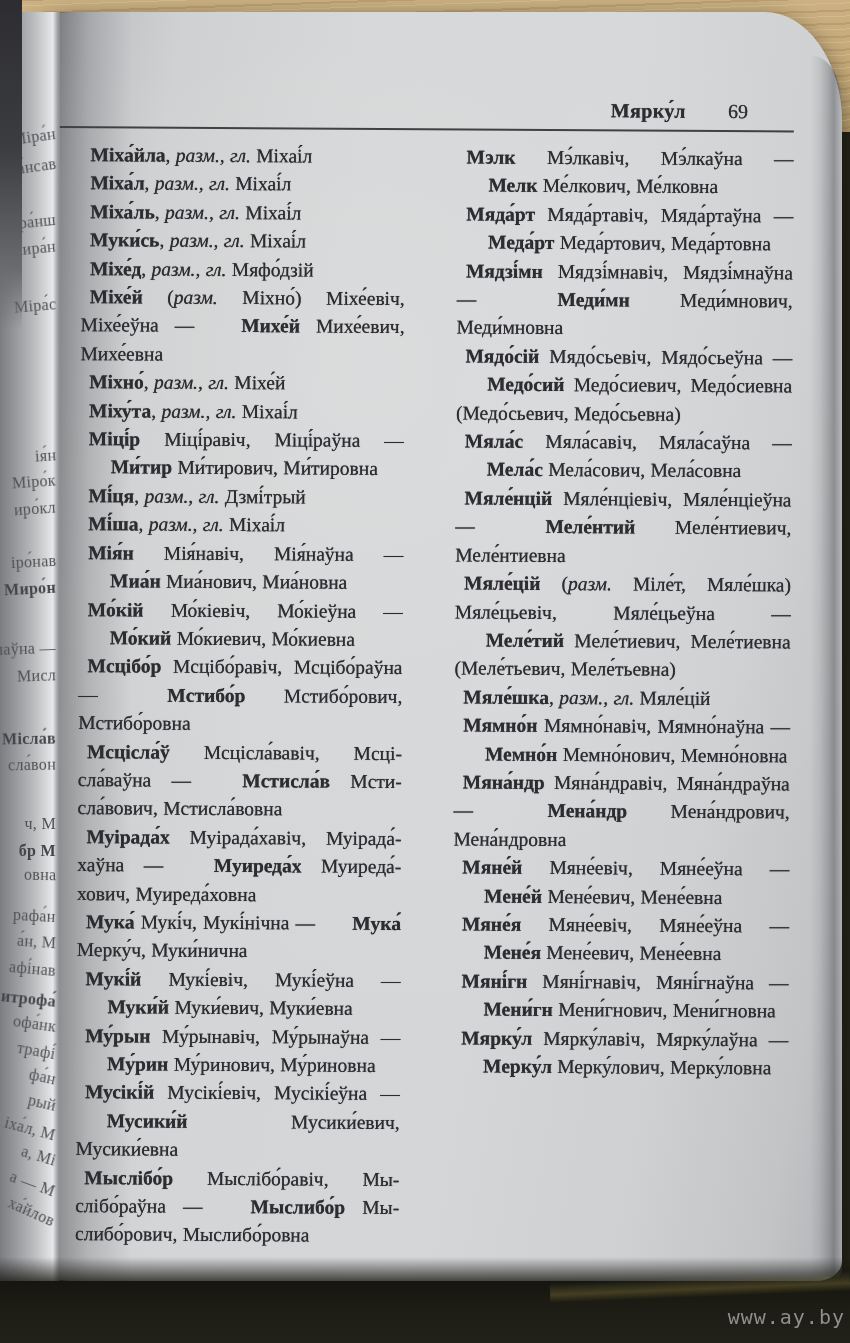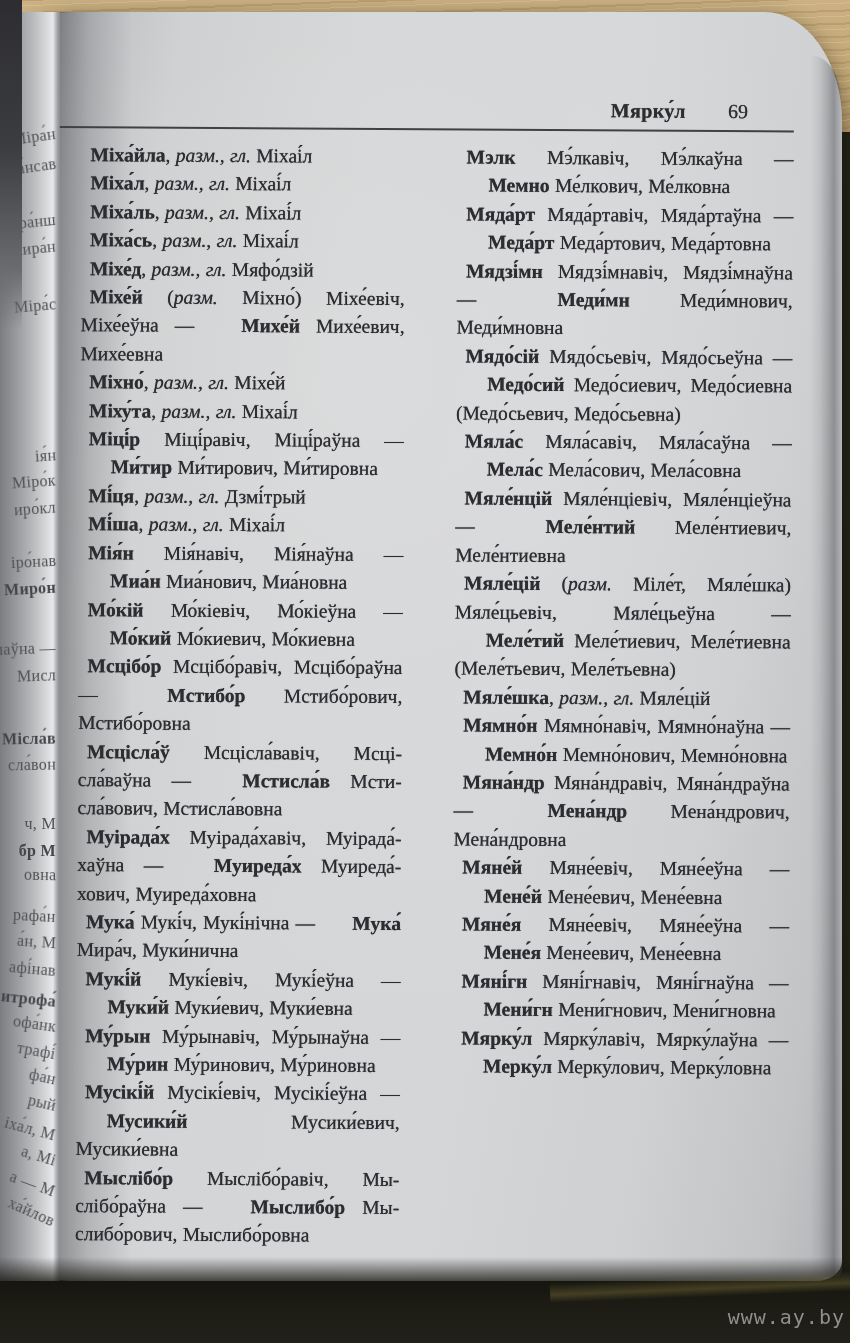--- a/index.html
+++ b/index.html
@@ -141,41 +141,41 @@
 <div class="content">
   <div class="running-head">
     <span class="hw">Мярку́л</span>
     <span class="pn">69</span>
   </div>
   <div class="columns">
     <div class="col left">
         <div class="entry"><span class="b">Міха́йла</span><span class="n">, </span><span class="i">разм., гл.</span><span class="n"> Міхаі́л</span></div>
         <div class="entry"><span class="b">Міха́л</span><span class="n">, </span><span class="i">разм., гл.</span><span class="n"> Міхаі́л</span></div>
         <div class="entry"><span class="b">Міха́ль</span><span class="n">, </span><span class="i">разм., гл.</span><span class="n"> Міхаі́л</span></div>
-        <div class="entry"><span class="b">Міха́сь</span><span class="n">, </span><span class="i">разм., гл.</span><span class="n"> Міхаі́л</span></div>
+        <div class="entry"><span class="b">Муки́сь</span><span class="n">, </span><span class="i">разм., гл.</span><span class="n"> Міхаі́л</span></div>
         <div class="entry"><span class="b">Міхе́д</span><span class="n">, </span><span class="i">разм., гл.</span><span class="n"> Мяфо́дзій</span></div>
         <div class="entry"><span class="b">Міхе́й</span><span class="n"> (</span><span class="i">разм.</span><span class="n"> Міхно́) Міхе́евіч, Міхе́еўна — </span><span class="b">Михе́й</span><span class="n"> Михе́евич, Михе́евна</span></div>
         <div class="entry"><span class="b">Міхно́</span><span class="n">, </span><span class="i">разм., гл.</span><span class="n"> Міхе́й</span></div>
         <div class="entry"><span class="b">Міху́та</span><span class="n">, </span><span class="i">разм., гл.</span><span class="n"> Міхаі́л</span></div>
         <div class="entry"><span class="b">Міці́р</span><span class="n"> Міці́равіч, Міці́раўна — </span><span class="b">Ми́тир</span><span class="n"> Ми́тирович, Ми́тировна</span></div>
         <div class="entry"><span class="b">Мі́ця</span><span class="n">, </span><span class="i">разм., гл.</span><span class="n"> Дзмі́трый</span></div>
         <div class="entry"><span class="b">Мі́ша</span><span class="n">, </span><span class="i">разм., гл.</span><span class="n"> Міхаі́л</span></div>
         <div class="entry"><span class="b">Мія́н</span><span class="n"> Мія́навіч, Мія́наўна — </span><span class="b">Миа́н</span><span class="n"> Миа́нович, Миа́новна</span></div>
         <div class="entry"><span class="b">Мо́кій</span><span class="n"> Мо́кіевіч, Мо́кіеўна — </span><span class="b">Мо́кий</span><span class="n"> Мо́киевич, Мо́киевна</span></div>
         <div class="entry"><span class="b">Мсцібо́р</span><span class="n"> Мсцібо́равіч, Мсцібо́­раўна — </span><span class="b">Мстибо́р</span><span class="n"> Мстибо́­рович, Мстибо́ровна</span></div>
         <div class="entry"><span class="b">Мсцісла́ў</span><span class="n"> Мсцісла́вавіч, Мсці­сла́ваўна — </span><span class="b">Мстисла́в</span><span class="n"> Мсти­сла́вович, Мстисла́вовна</span></div>
         <div class="entry"><span class="b">Муірада́х</span><span class="n"> Муірада́хавіч, Муірада́­хаўна — </span><span class="b">Муиреда́х</span><span class="n"> Муиреда́­хович, Муиреда́ховна</span></div>
-        <div class="entry"><span class="b">Мука́</span><span class="n"> Мукі́ч, Мукі́нічна — </span><span class="b">Мука́</span><span class="n"> Мира́ч, Муки́нична</span></div>
+        <div class="entry"><span class="b">Мука́</span><span class="n"> Мукі́ч, Мукі́нічна — </span><span class="b">Мука́</span><span class="n"> Мерку́ч, Муки́нична</span></div>
         <div class="entry"><span class="b">Мукі́й</span><span class="n"> Мукі́евіч, Мукі́еўна — </span><span class="b">Муки́й</span><span class="n"> Муки́евич, Муки́евна</span></div>
         <div class="entry"><span class="b">Му́рын</span><span class="n"> Му́рынавіч, Му́рынаўна — </span><span class="b">Му́рин</span><span class="n"> Му́ринович, Му́риновна</span></div>
         <div class="entry"><span class="b">Мусікі́й</span><span class="n"> Мусікі́евіч, Мусікі́еў­на — </span><span class="b">Мусики́й</span><span class="n"> Мусики́евич, Мусики́евна</span></div>
         <div class="entry"><span class="b">Мыслібо́р</span><span class="n"> Мыслібо́равіч, Мы­слібо́раўна — </span><span class="b">Мыслибо́р</span><span class="n"> Мы­слибо́рович, Мыслибо́ровна</span></div>
       </div>
     <div class="col right">
-        <div class="entry"><span class="b">Мэлк</span><span class="n"> Мэ́лкавіч, Мэ́лкаўна — </span><span class="b">Мемно</span><span class="n"> Ме́лкович, Ме́лковна</span></div>
+        <div class="entry"><span class="b">Мэлк</span><span class="n"> Мэ́лкавіч, Мэ́лкаўна — </span><span class="b">Мелк</span><span class="n"> Ме́лкович, Ме́лковна</span></div>
         <div class="entry"><span class="b">Мяда́рт</span><span class="n"> Мяда́ртавіч, Мяда́ртаў­на — </span><span class="b">Меда́рт</span><span class="n"> Меда́ртович, Ме­да́ртовна</span></div>
         <div class="entry"><span class="b">Мядзі́мн</span><span class="n"> Мядзі́мнавіч, Мядзі́м­наўна — </span><span class="b">Меди́мн</span><span class="n"> Меди́мно­вич, Меди́мновна</span></div>
         <div class="entry"><span class="b">Мядо́сій</span><span class="n"> Мядо́сьевіч, Мядо́сьеў­на — </span><span class="b">Медо́сий</span><span class="n"> Медо́сиевич, Медо́сиевна (Медо́сьевич, Ме­до́сьевна)</span></div>
         <div class="entry"><span class="b">Мяла́с</span><span class="n"> Мяла́савіч, Мяла́саўна — </span><span class="b">Мела́с</span><span class="n"> Мела́сович, Мела́совна</span></div>
         <div class="entry"><span class="b">Мяле́нцій</span><span class="n"> Мяле́нціевіч, Мяле́н­ціеўна — </span><span class="b">Меле́нтий</span><span class="n"> Меле́нти­евич, Меле́нтиевна</span></div>
         <div class="entry"><span class="b">Мяле́цій</span><span class="n"> (</span><span class="i">разм.</span><span class="n"> Міле́т, Мяле́шка) Мяле́цьевіч, Мяле́цьеўна — </span><span class="b">Меле́тий</span><span class="n"> Меле́тиевич, Меле́­тиевна (Меле́тьевич, Меле́ть­евна)</span></div>
         <div class="entry"><span class="b">Мяле́шка</span><span class="n">, </span><span class="i">разм., гл.</span><span class="n"> Мяле́цій</span></div>
         <div class="entry"><span class="b">Мямно́н</span><span class="n"> Мямно́навіч, Мямно́наў­на — </span><span class="b">Мемно́н</span><span class="n"> Мемно́нович, Мемно́новна</span></div>
         <div class="entry"><span class="b">Мяна́ндр</span><span class="n"> Мяна́ндравіч, Мяна́нд­раўна — </span><span class="b">Мена́ндр</span><span class="n"> Мена́ндро­вич, Мена́ндровна</span></div>
         <div class="entry"><span class="b">Мяне́й</span><span class="n"> Мяне́евіч, Мяне́еўна — </span><span class="b">Мене́й</span><span class="n"> Мене́евич, Мене́евна</span></div>

